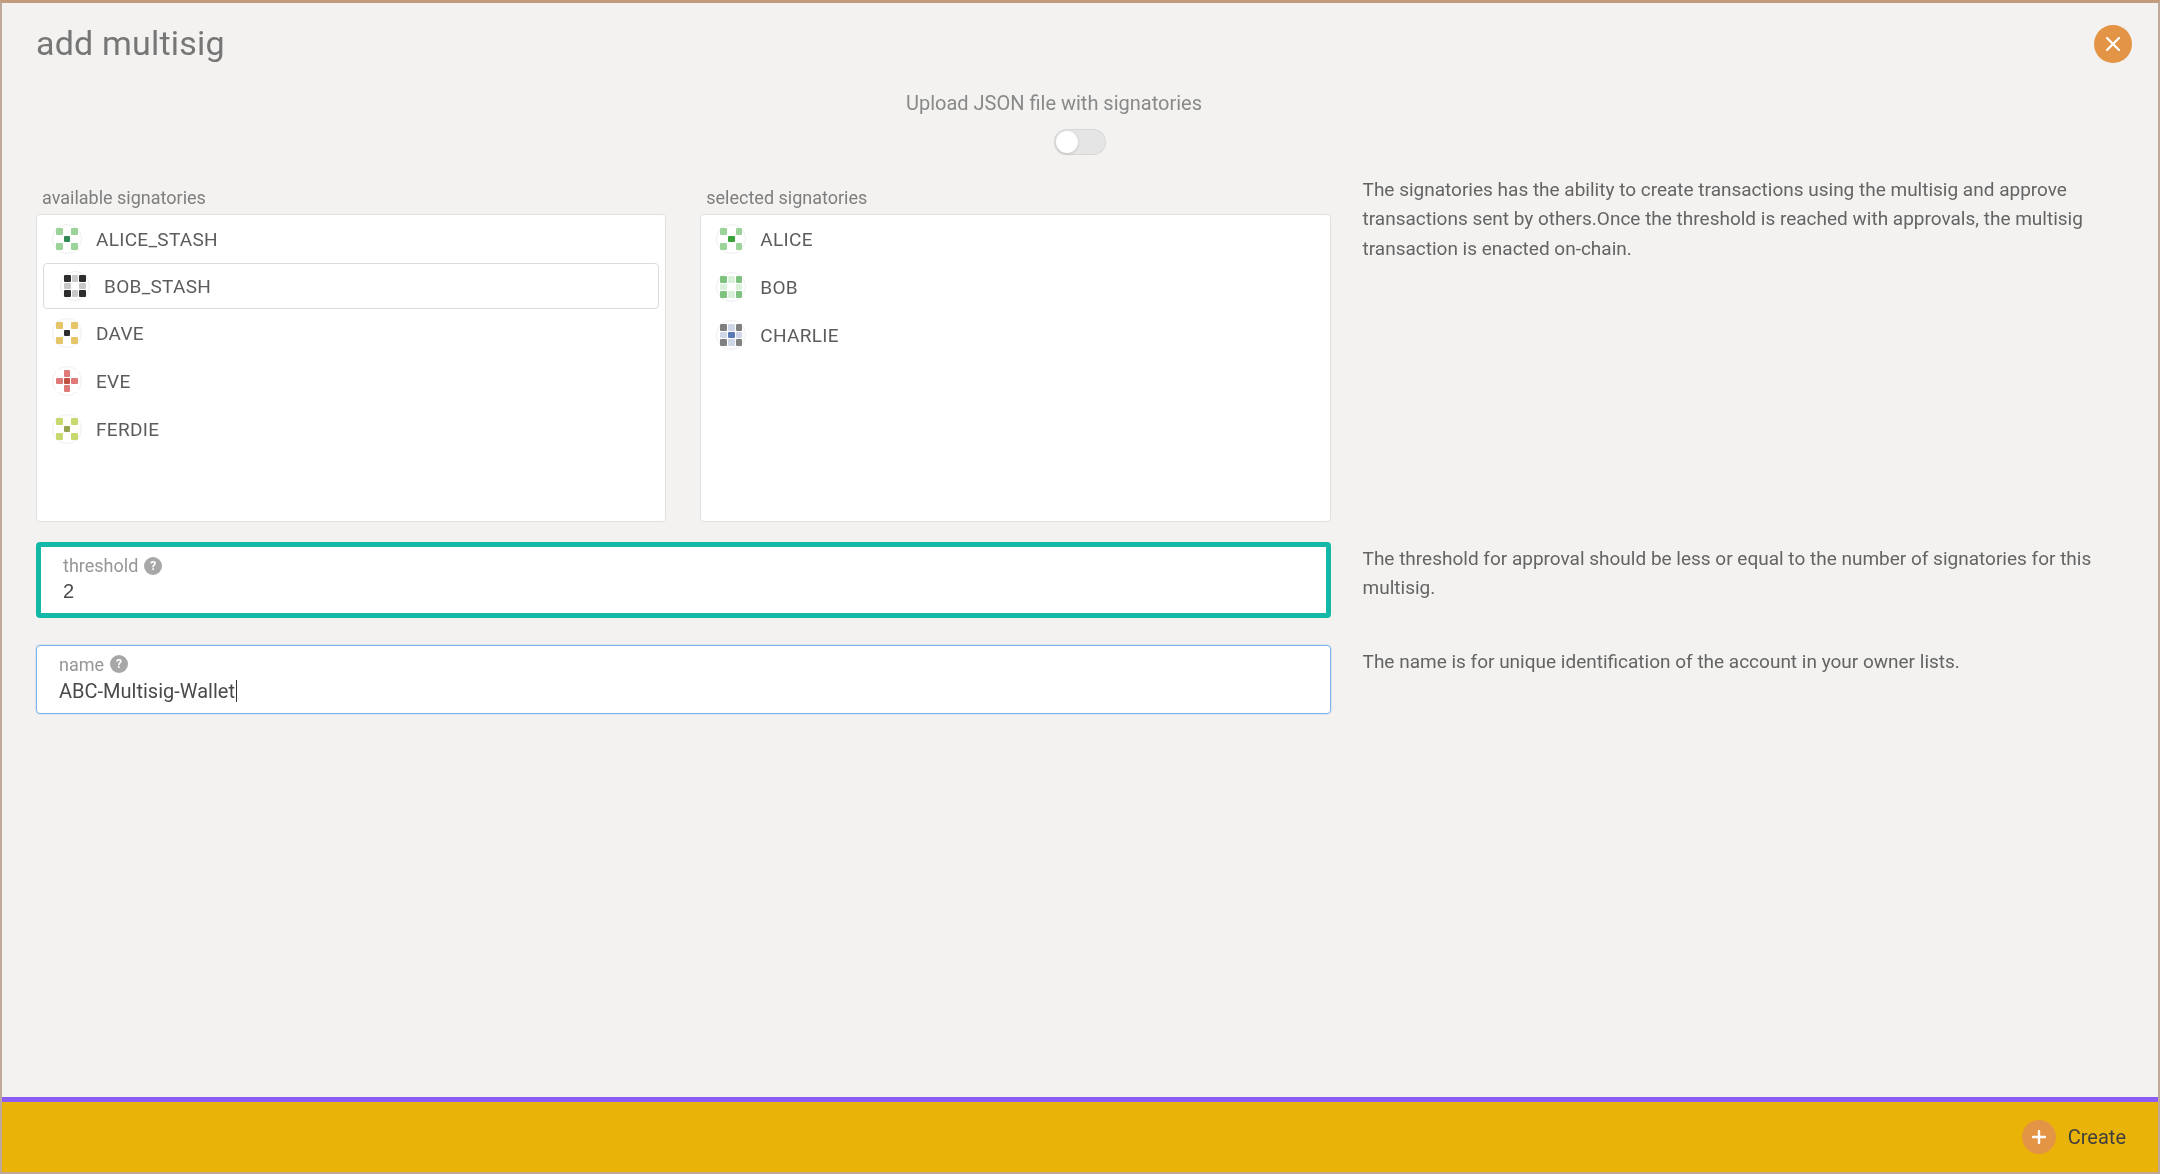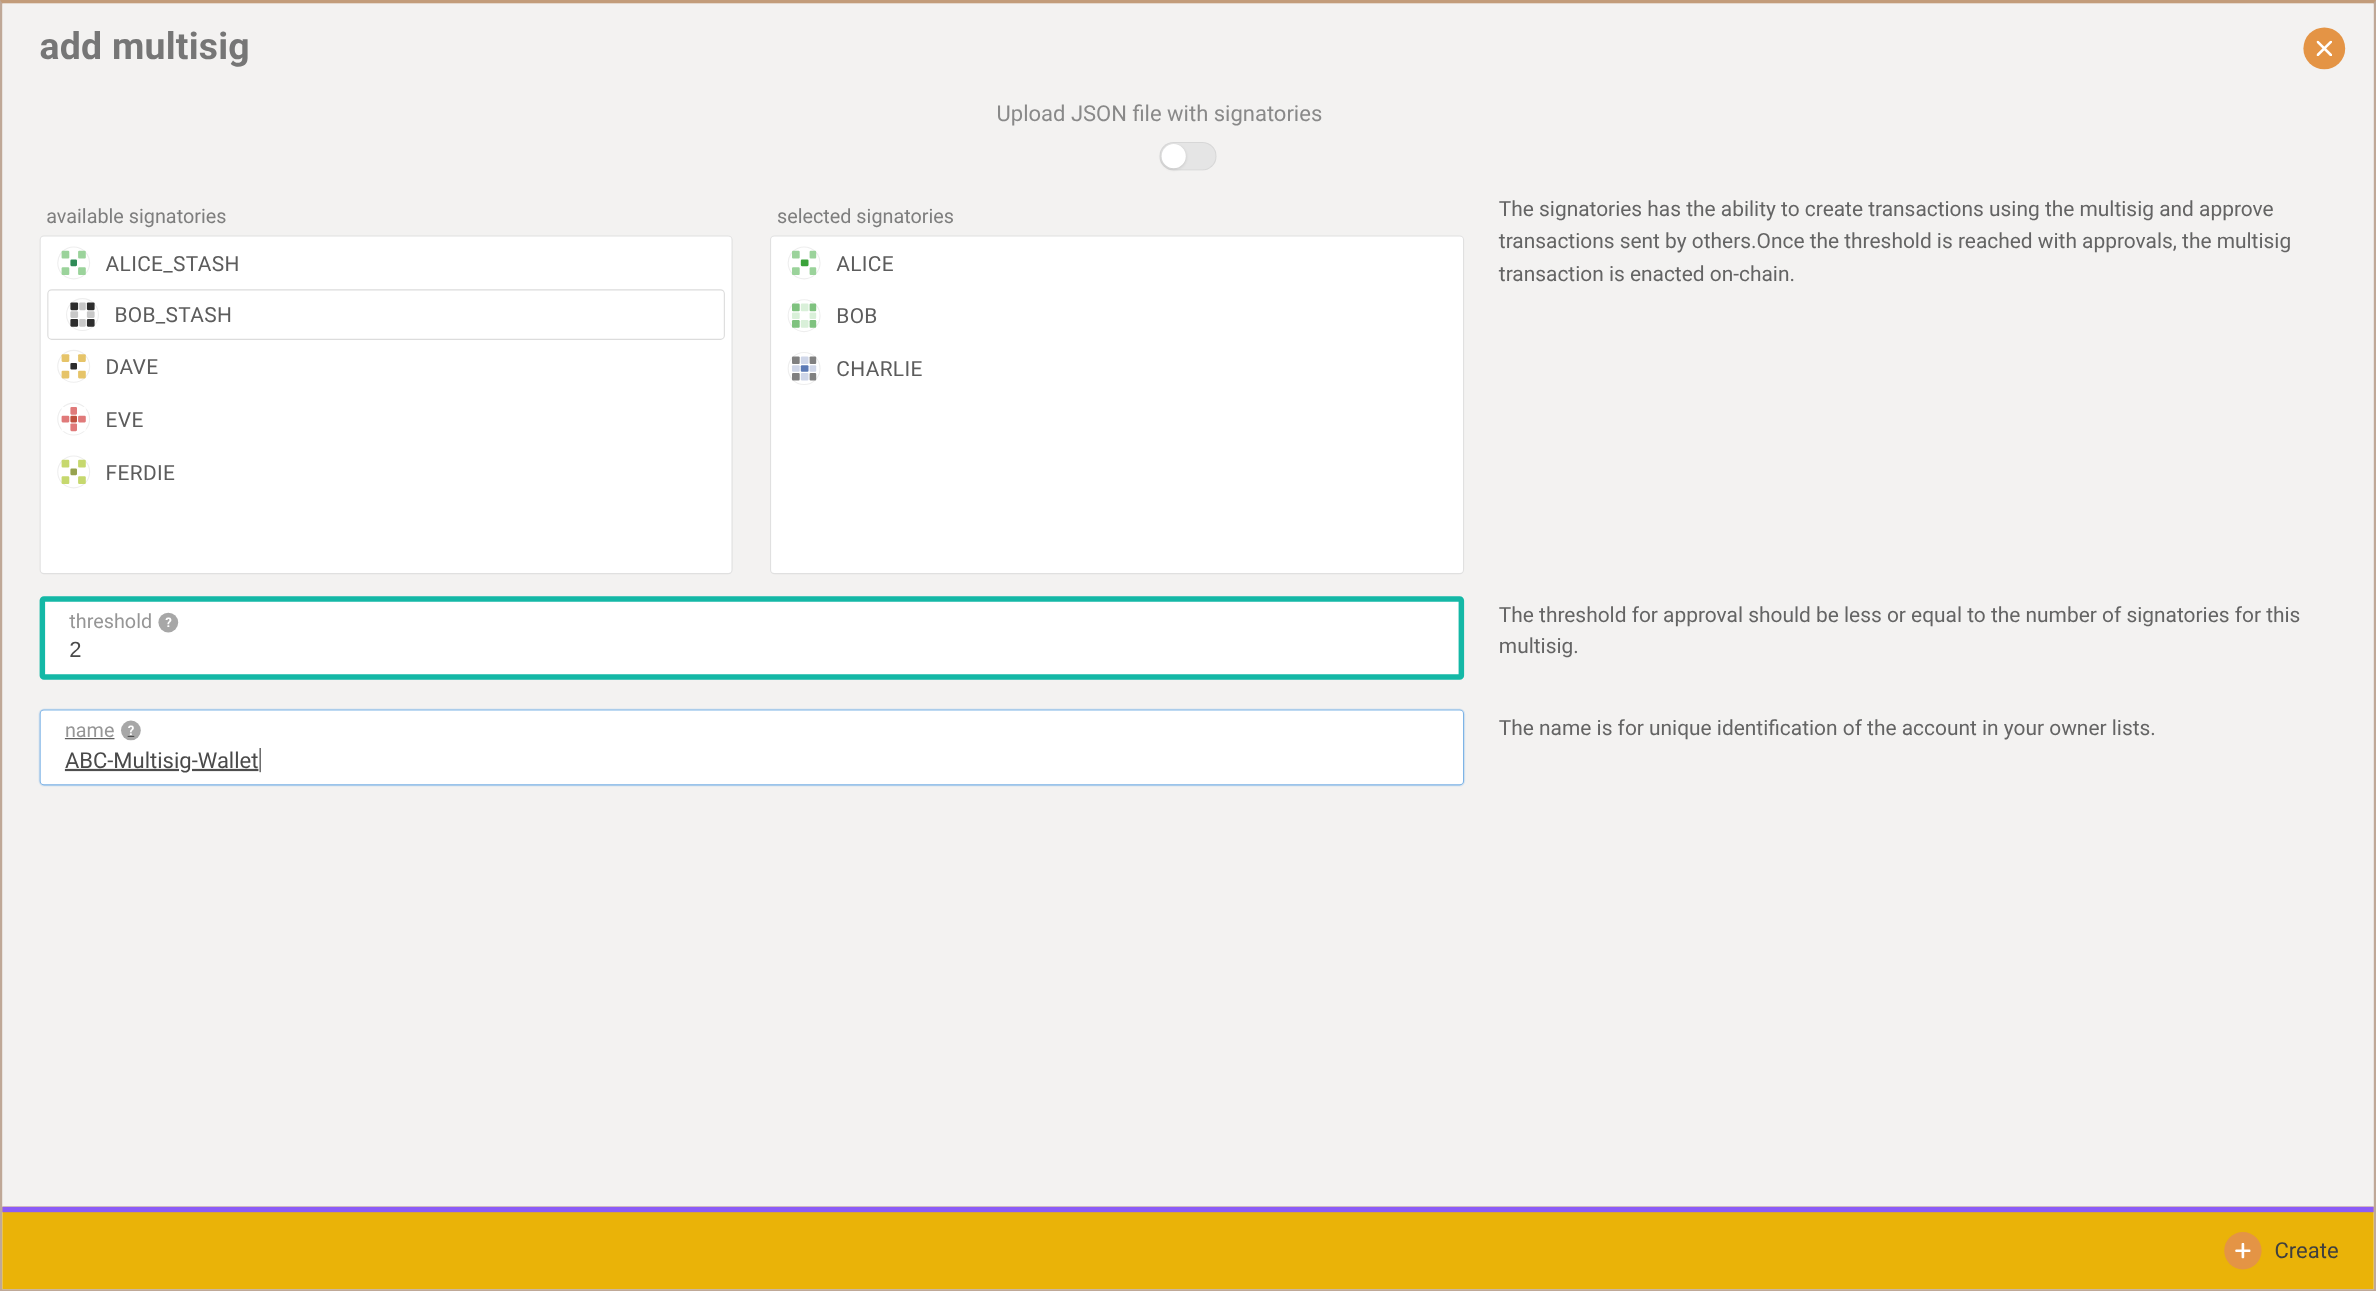--- a/index.html
+++ b/index.html
@@ -15,21 +15,21 @@
     border-top: 3px solid #c29c7a;
   }
   .modal {
     flex: 1;
     position: relative;
     padding: 20px 34px 24px 34px;
     overflow: hidden;
   }
   .title {
     font-size: 34px;
-    font-weight: 700;
+    font-weight: 400;
     color: #767676;
     margin-bottom: 28px;
     letter-spacing: 0.2px;
   }
   .close-btn {
     position: absolute;
     top: 22px; right: 26px;
     width: 38px; height: 38px;
     border-radius: 50%;
     background: #e49445;
@@ -145,21 +145,20 @@
   .field {
     margin-top: 20px;
     background: #fff;
     border: 5px solid #14b8a6;
     border-radius: 4px;
     padding: 8px 16px 10px 22px;
   }
   .field.focused {
     border: 1px solid #7db3e6;
     box-shadow: 0 0 0 1px rgba(125,179,230,0.2);
-    text-decoration: underline;
   }
   .field .flabel {
     display: flex;
     align-items: center;
     gap: 6px;
     color: #969696;
     font-size: 18px;
     margin-bottom: 4px;
   }
   .help-icon {

